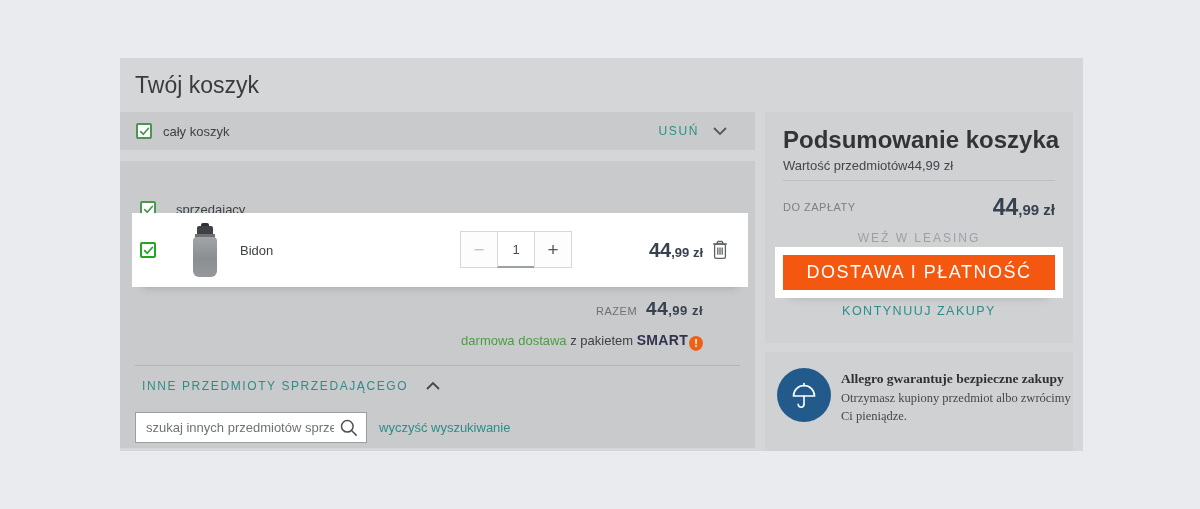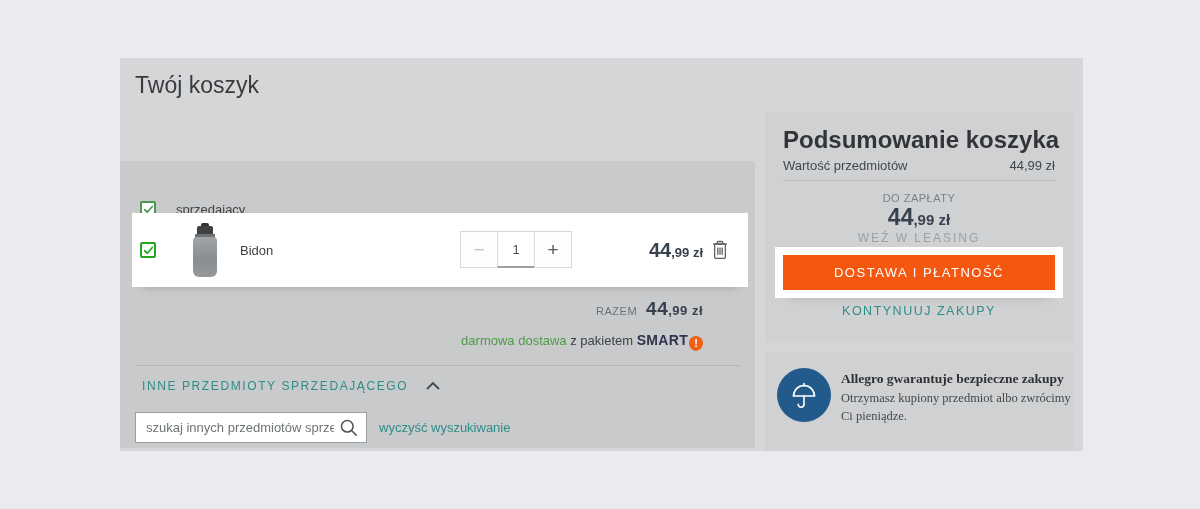--- a/index.html
+++ b/index.html
@@ -81,51 +81,66 @@
                 display:flex; align-items:center; }
   .search-box input { flex:1; border:none; outline:none; background:transparent; font-family:inherit;
                       font-size:13px; color:#50555a; padding:0 32px 0 10px; }
   .search-box input::placeholder { color:#6e7376; opacity:1; }
   .search-icon { position:absolute; right:7px; top:5px; width:20px; height:20px; cursor:pointer; }
   .clear-link { margin-left:12px; color:#2e8d88; font-size:13px; cursor:pointer; }
 
   
   .summary-panel { position:absolute; left:645px; top:54px; width:308px; height:231px; background:#cfd1d3; }
   .sum-title { position:absolute; left:18px; top:14px; font-size:24px; font-weight:bold; color:#323436; }
-  .sum-row { position:absolute; left:18px; right:18px; top:46px; display:flex; justify-content:space-between;
+  .sum-row { position:absolute; left:18px; right:18px; top:46px; display:flex; justify-content:flex-start;
              font-size:13px; color:#44474a; }
   .sum-divider { position:absolute; left:18px; right:18px; top:68px; border-top:1px solid #bcbec0; }
   .pay-row { position:absolute; left:18px; right:18px; top:80px; height:30px;
-             display:flex; justify-content:space-between; align-items:center;flex-direction:column; }
+             display:flex; justify-content:space-between; align-items:center; }
   .pay-label { font-size:11px; letter-spacing:0.5px; color:#7d8183; }
   .pay-price .main { font-size:23px; }
   .pay-price .frac { font-size:15px; }
   .leasing { position:absolute; top:119px; left:0; width:100%; text-align:center; font-size:12px;
              letter-spacing:2px; color:#9da1a3; cursor:pointer; }
   .checkout-btn { position:absolute; left:18px; top:143px; width:272px; height:35px; background:#f4570f;
-                  border:none; color:#fff; font-family:inherit; font-size:13px; letter-spacing:1.5px;
+                  border:none; color:#fff; font-family:inherit; font-size:18px; letter-spacing:1.5px;
                   display:flex; align-items:center; justify-content:center; cursor:pointer;
                   box-shadow:0 0 0 8px #ffffff, 0 12px 12px -7px rgba(0,0,0,0.28);text-align:right; }
   .continue { position:absolute; top:192px; left:0; width:100%; text-align:center; font-size:12.5px;
               letter-spacing:1.5px; color:#2e8d88; cursor:pointer; }
 
   .guarantee-panel { position:absolute; left:645px; top:294px; width:308px; height:99px; background:#cfd1d3;font-family:Liberation Serif, serif; }
   .g-icon { position:absolute; left:12px; top:16px; width:54px; height:54px; border-radius:50%;
             background:#235a8c; display:flex; align-items:center; justify-content:center; }
   .g-title { position:absolute; left:76px; top:19px; font-size:13.5px; font-weight:bold; color:#2f3133; }
   .g-desc { position:absolute; left:76px; top:38px; width:232px; font-size:12.5px; color:#45484a; line-height:1.42; }
 </style>
 </head>
 <body>
 
 <div class="page">
   <div class="container">
 
     <h1 class="page-title">Twój koszyk</h1>
 
+    <div class="bar-all">
+      <span class="checkbox">
+        <svg viewBox="0 0 13 12">
+          <path d="M2 6.2 L5 9.2 L11 2.4" fill="none" stroke="#4b9750" stroke-width="2" stroke-linecap="round"></path>
+        </svg>
+      </span>
+      <span class="row-label">cały koszyk</span>
+      <span class="spacer"></span>
+      <span class="teal-caps" style="margin-right:13px;">USUŃ</span>
+      <span class="chev">
+        <svg width="16" height="10" viewBox="0 0 16 10">
+            <path d="M2 2 L8 8 L14 2" fill="none" stroke="#55585a" stroke-width="1.8"></path>
+          </svg>
+      </span>
+    </div>
 
     <div class="section">
 
       <div class="seller-row">
         <span class="checkbox">
           <svg viewBox="0 0 13 12">
             <path d="M2 6.2 L5 9.2 L11 2.4" fill="none" stroke="#4b9750" stroke-width="2" stroke-linecap="round"></path>
           </svg>
         </span>
         <span class="row-label">sprzedający</span>

